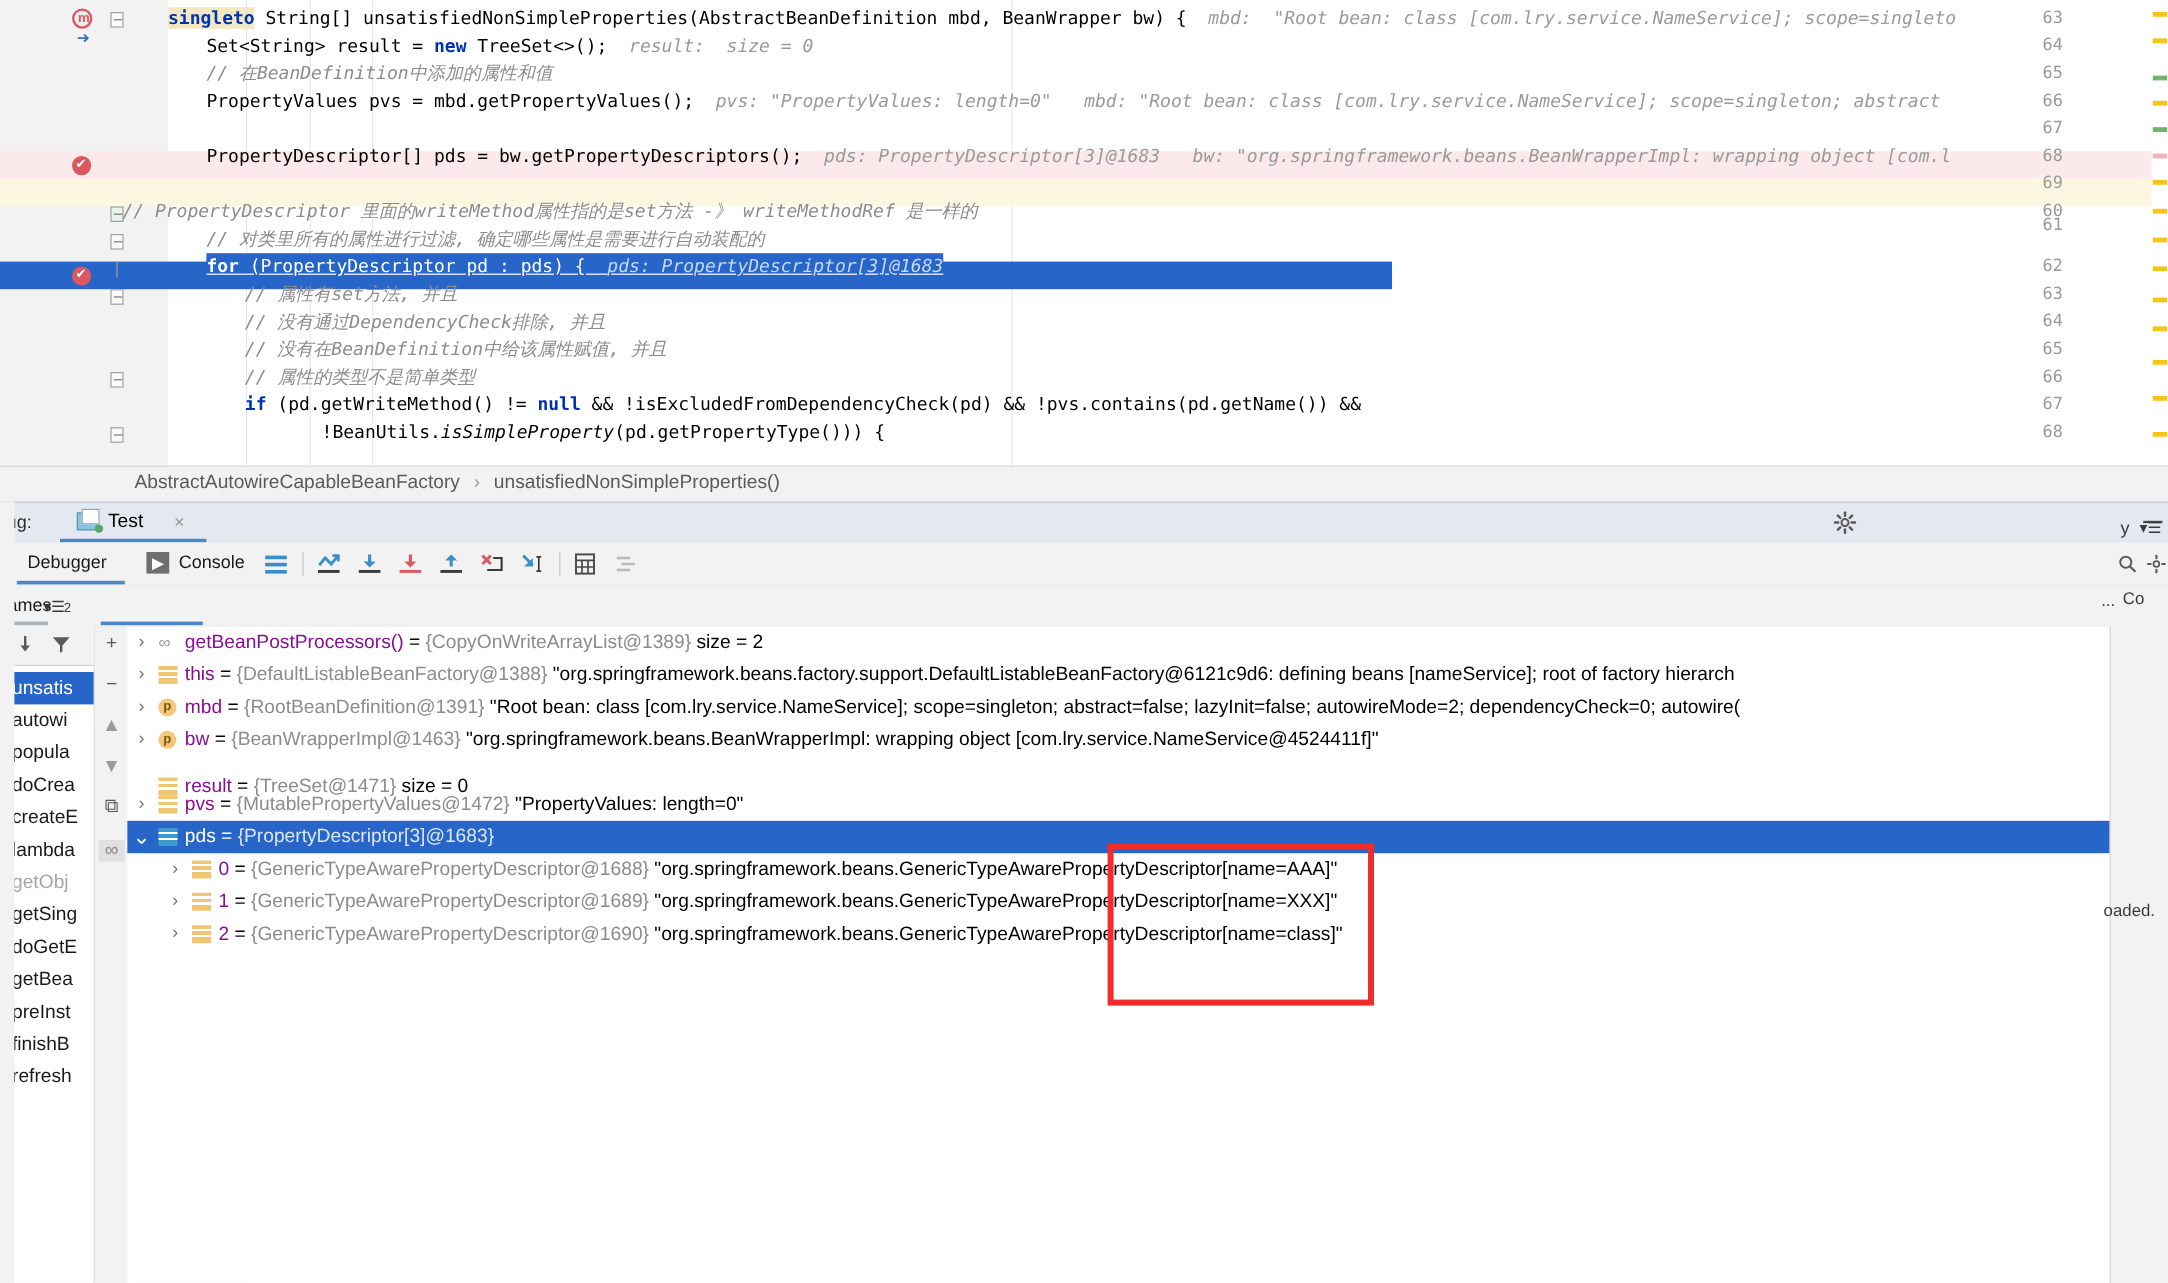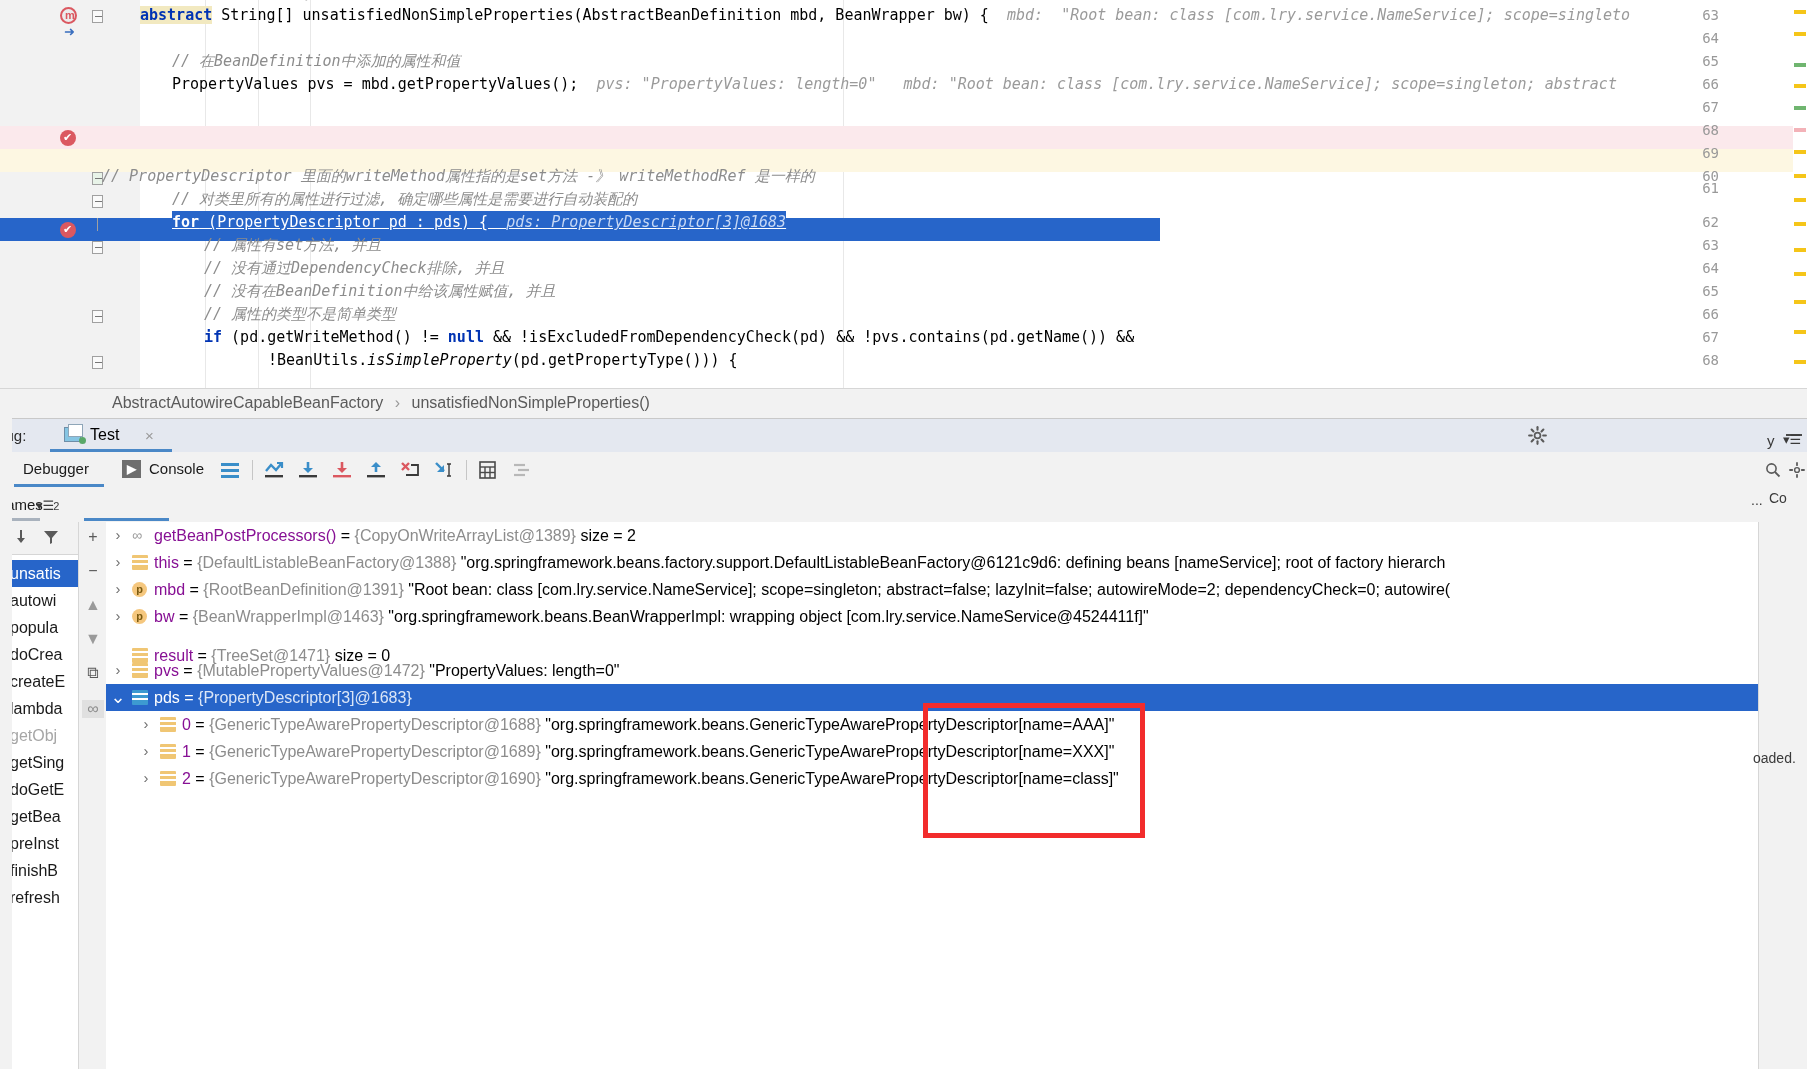--- a/index.html
+++ b/index.html
@@ -180,28 +180,30 @@
     <div class="ed-fold" style="top:310px;">
         <div class="fold-box"></div>
       </div>
     <div class="ed-fold" style="top:356px;">
         <div class="fold-box"></div>
       </div>
 
     <div class="ed-body">
       <div class="ed-line" style="top:-19px;left:164px;">}</div>
 
-      <div class="ed-line" style="top:4px;left:0;"><span class="hl-word kw">abstract</span> String[] unsatisfiedNonSimpleProperties(AbstractBeanDefinition mbd, BeanWrapper bw) {  <span class="hint">mbd:  "Root bean: class [com.lry.service.NameService]; scope=singleto</span></div>
-
+      <div class="ed-line" style="top:4px;left:0;"><span class="hl-word kw">singleto</span> String[] unsatisfiedNonSimpleProperties(AbstractBeanDefinition mbd, BeanWrapper bw) {  <span class="hint">mbd:  "Root bean: class [com.lry.service.NameService]; scope=singleto</span></div>
+
+      <div class="ed-line" style="top:27px;left:32px;">Set&lt;String&gt; result = <span class="kw">new</span> TreeSet&lt;&gt;();  <span class="hint">result:  size = 0</span></div>
 
       <div class="ed-line cmt" style="top:50px;left:32px;">// 在BeanDefinition中添加的属性和值</div>
 
       <div class="ed-line" style="top:73px;left:32px;">PropertyValues pvs = mbd.getPropertyValues();  <span class="hint">pvs: "PropertyValues: length=0"   mbd: "Root bean: class [com.lry.service.NameService]; scope=singleton; abstract</span></div>
 
 
+      <div class="ed-line" style="top:119px;left:32px;">PropertyDescriptor[] pds = bw.getPropertyDescriptors();  <span class="hint">pds: PropertyDescriptor[3]@1683   bw: "org.springframework.beans.BeanWrapperImpl: wrapping object [com.l</span></div>
 
       <div class="ed-line cmt" style="top:165px;left:-38px;">// PropertyDescriptor 里面的writeMethod属性指的是set方法 -》 writeMethodRef 是一样的</div>
 
       <div class="ed-line cmt" style="top:188px;left:32px;">// 对类里所有的属性进行过滤, 确定哪些属性是需要进行自动装配的</div>
 
       <div class="ed-line sel-line" style="top:211px;left:32px;text-decoration:underline;"><span class="kw">for</span> (PropertyDescriptor pd : pds) {  <span class="hint">pds: PropertyDescriptor[3]@1683</span></div>
 
       <div class="ed-line cmt" style="top:234px;left:64px;">// 属性有set方法, 并且</div>
       <div class="ed-line cmt" style="top:257px;left:64px;">// 没有通过DependencyCheck排除, 并且</div>
       <div class="ed-line cmt" style="top:280px;left:64px;">// 没有在BeanDefinition中给该属性赋值, 并且</div>

